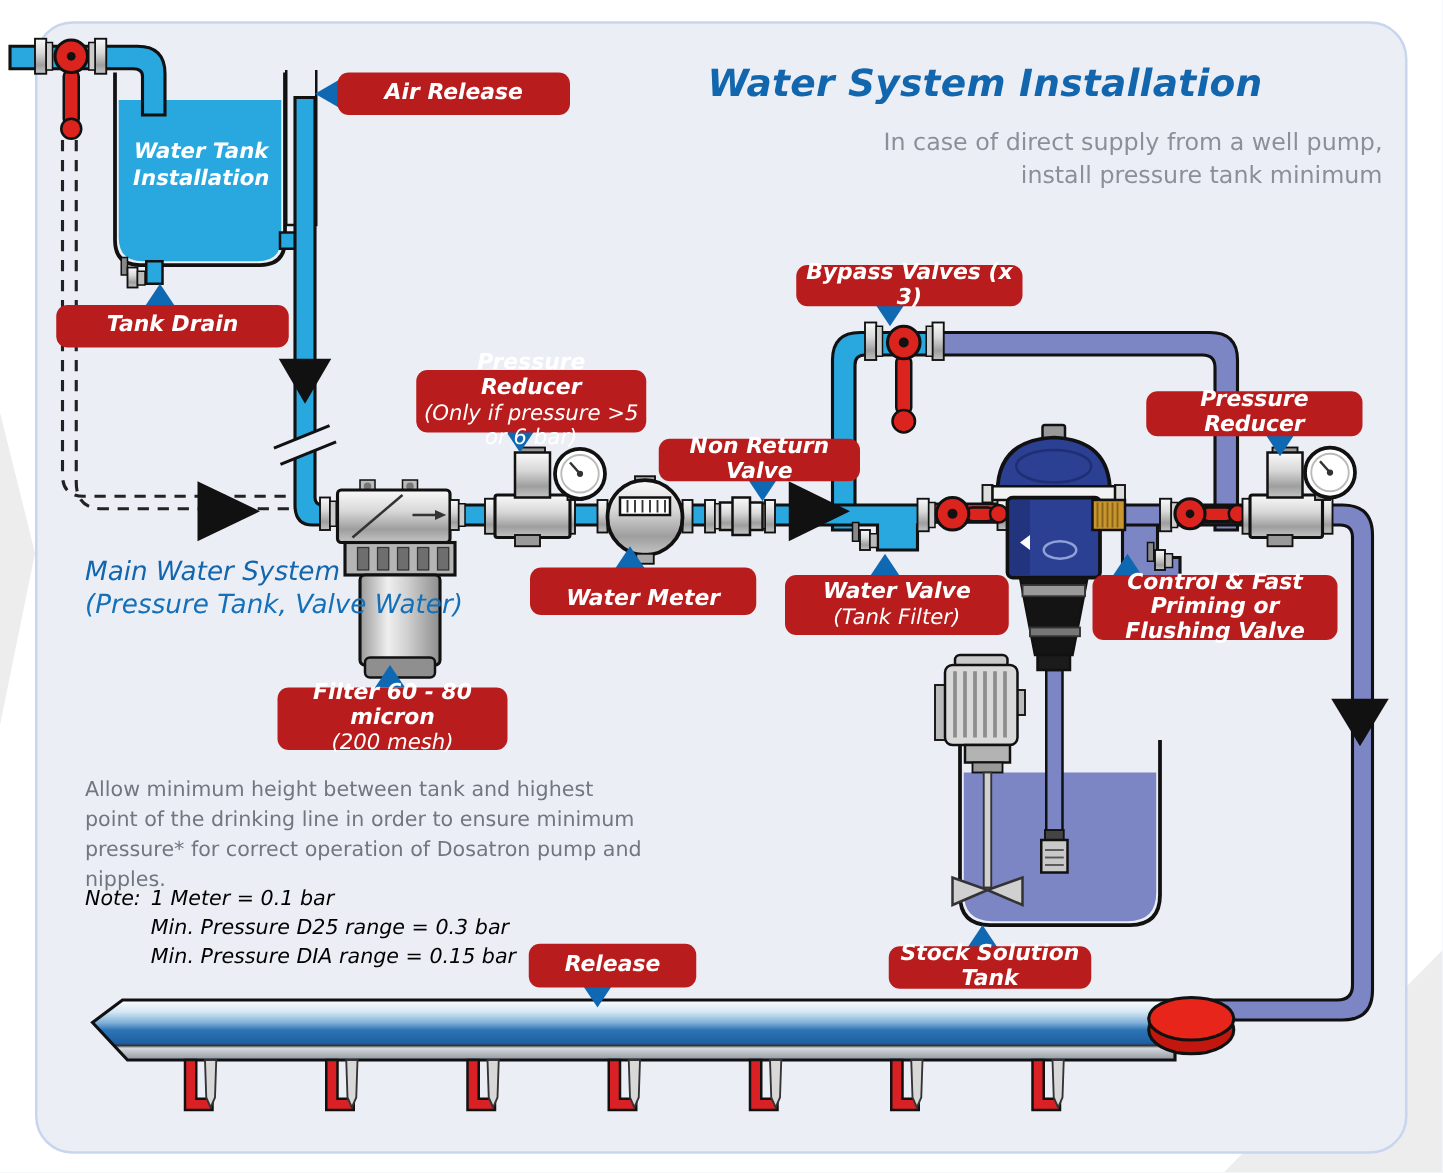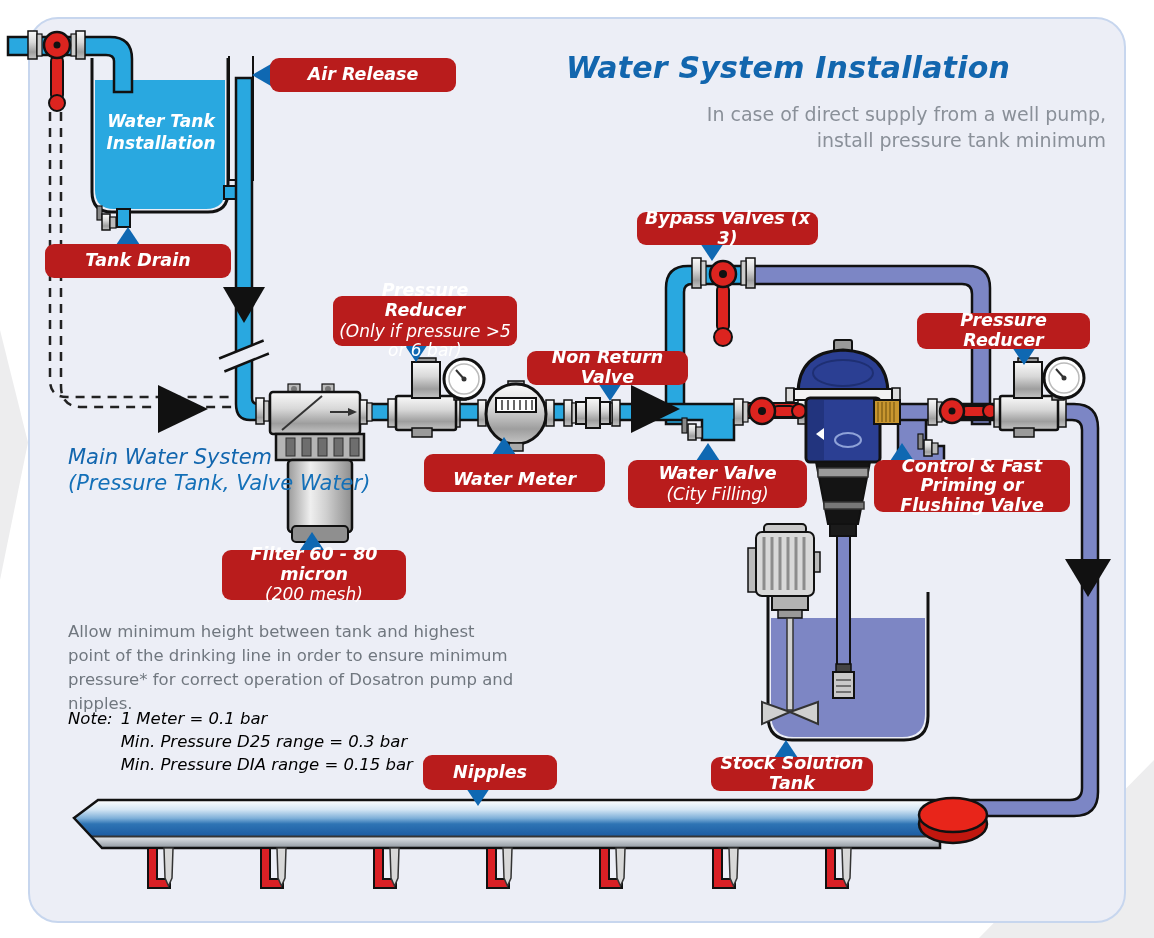--- a/index.html
+++ b/index.html
@@ -390,42 +390,42 @@
   </div>
 
 <div class="ptr ptr-up" style="left:492px;top:437px;"></div>
 <div class="callout" style="left:424px;top:454px;width:181px;height:38px;justify-content:flex-end;">
   <span class="t">Water Meter</span>
   </div>
 
 <div class="ptr ptr-up" style="left:696px;top:443px;"></div>
 <div class="callout" style="left:628px;top:460px;width:179px;height:48px;">
   <span class="t">Water Valve</span>
-  <span class="c">(City Filling)</span>
+  <span class="c">(Tank Filter)</span>
   </div>
 
 <div class="ptr ptr-down" style="left:1012px;top:347px;"></div>
 <div class="callout" style="left:917px;top:313px;width:173px;height:36px;">
   <span class="t">Pressure Reducer</span>
   </div>
 
 <div class="ptr ptr-up" style="left:890px;top:443px;"></div>
 <div class="callout" style="left:874px;top:460px;width:196px;height:52px;">
   <span class="t">Control &amp; Fast Priming or Flushing Valve</span>
   </div>
 
 <div class="ptr ptr-up" style="left:300px;top:532px;"></div>
 <div class="callout" style="left:222px;top:550px;width:184px;height:50px;">
   <span class="t">Filter 60 - 80 micron</span>
   <span class="c">(200 mesh)</span>
   </div>
 
 <div class="ptr ptr-down" style="left:466px;top:788px;"></div>
 <div class="callout" style="left:423px;top:755px;width:134px;height:35px;">
-  <span class="t">Nipples</span>
+  <span class="t">Release</span>
   </div>
 
 <div class="ptr ptr-up" style="left:774px;top:740px;"></div>
 <div class="callout" style="left:711px;top:757px;width:162px;height:34px;">
   <span class="t">Stock Solution Tank</span>
   </div>
 
 <div class="mws">
   <div class="l1">Main Water System</div>
   <div class="l2">(Pressure Tank, Valve Water)</div>

